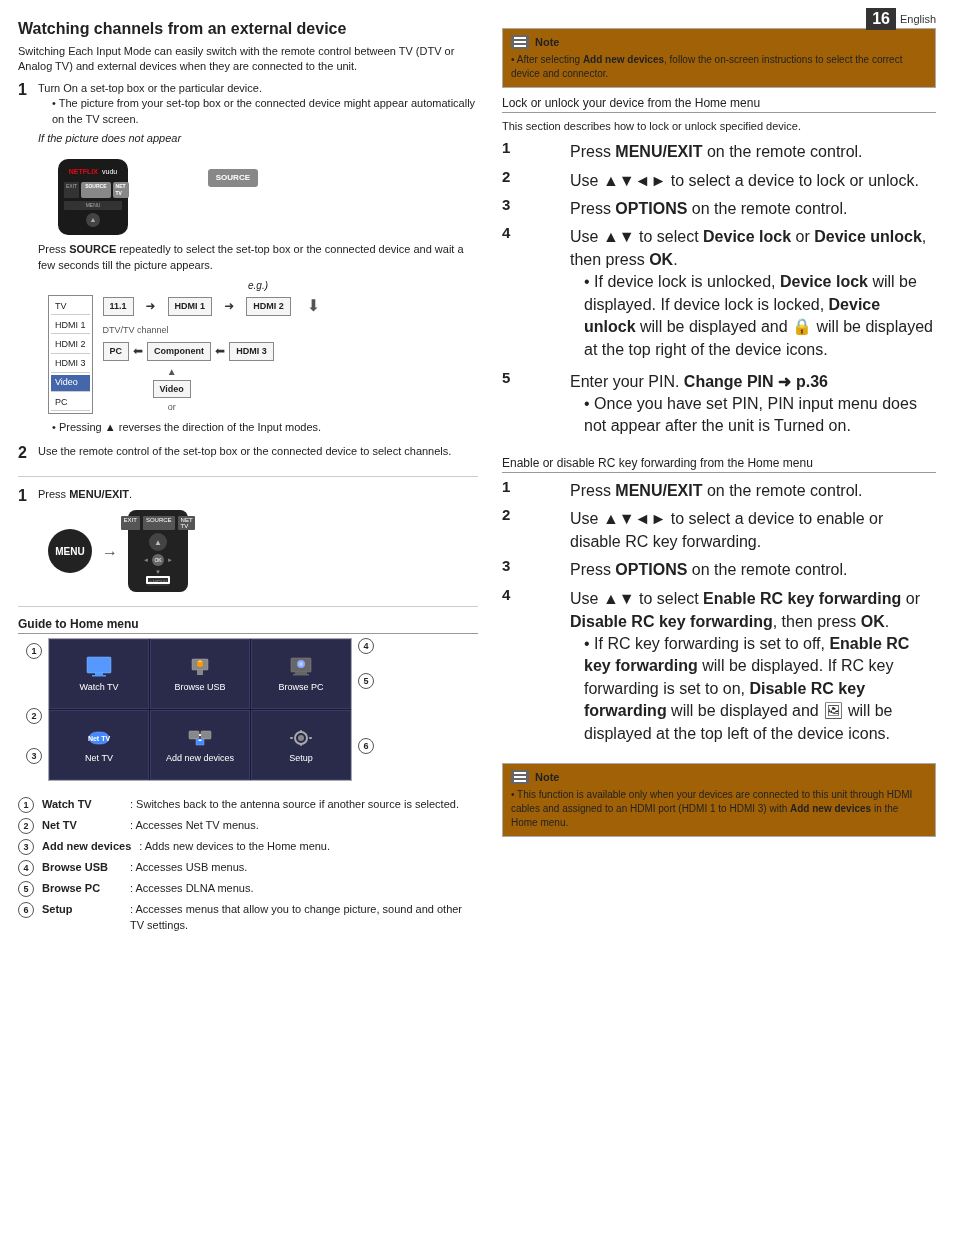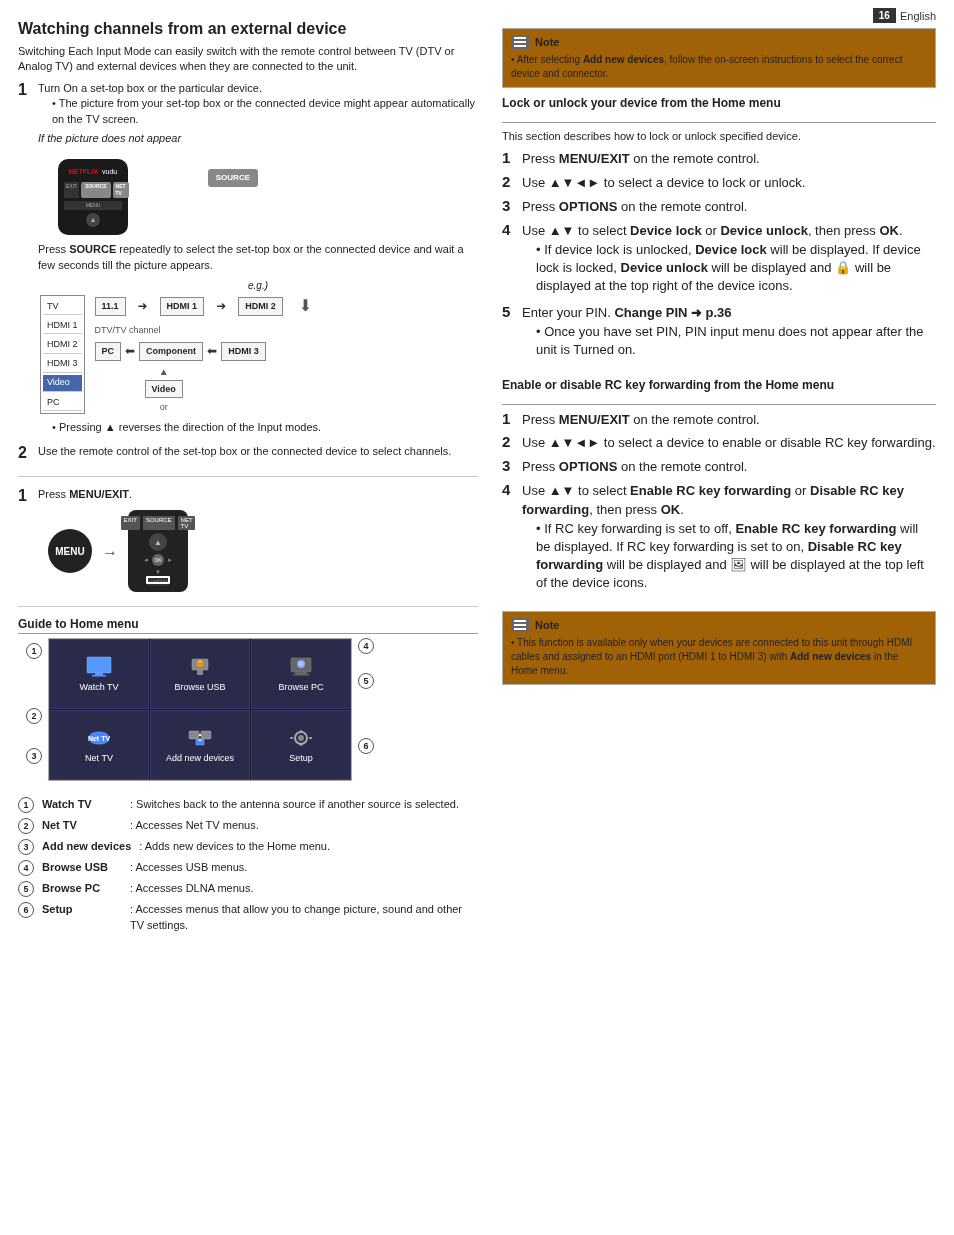--- a/index.html
+++ b/index.html
@@ -30,21 +30,21 @@
       position: absolute;
       top: 8px;
       right: 18px;
       display: flex;
       align-items: center;
       gap: 4px;
     }
     .page-num-box {
       background: #333;
       color: #fff;
-      font-size: 10px;
+      font-size: 16px;
       font-weight: bold;
       padding: 2px 6px;
     }
     .page-lang {
       font-size: 11px;
       color: #333;
     }
 
     h2 {
       font-size: 16px;
@@ -236,39 +236,39 @@
       height: 2px;
       background: #fff;
     }
     .note-title { font-weight: bold; font-size: 11px; }
     .note-content { font-size: 10px; line-height: 1.4; }
 
     
     .right-section { margin-bottom: 14px; }
     .right-h3 {
       font-size: 12px;
-      font-weight: bold;
+      font-weight: normal;
       margin-bottom: 6px;
       border-bottom: 1px solid #999;
-      padding-bottom: 12px;
+      padding-bottom: 2px;
     }
     .right-p { margin-bottom: 6px; line-height: 1.4; font-size: 11px; }
     .right-step {
       display: flex;
       gap: 6px;
       margin-bottom: 5px;
       align-items: flex-start;
     }
     .right-step-num {
       font-size: 15px;
       font-weight: bold;
       line-height: 1.1;
       min-width: 14px;
     }
-    .right-step-content { flex: 1; line-height: 1.45; font-size: 13px; }
+    .right-step-content { flex: 1; line-height: 1.45; font-size: 16px; margin-left: 48px; }
 
     .menu-remote-diagram {
       display: flex;
       justify-content: center;
       margin: 6px 0;
     }
     .menu-label-box {
       background: #222;
       color: #fff;
       border-radius: 50%;
@@ -357,21 +357,21 @@
                 <div style="position:absolute; right:0; top:15px; display:flex; align-items:center; gap:4px;">
                   <div style="background:#888; color:#fff; font-size:8px; padding:3px 8px; border-radius:3px; font-weight:bold;">SOURCE</div>
                 </div>
               </div>
             </div>
 
             <p>Press <b>SOURCE</b> repeatedly to select the set-top box or the connected device and wait a few seconds till the picture appears.</p>
 
             
             <div class="eg-label">e.g.)</div>
-            <div style="display:flex; gap:10px; margin-left:2px; margin-bottom:6px;">
+            <div style="display:flex; gap:10px; margin-left:10px; margin-bottom:6px;">
 
               <table class="input-table">
                 <tbody>
                     <tr>
                       <td>TV</td>
                     </tr>
                 <tr>
                       <td>HDMI 1</td>
                     </tr>
                 <tr>

